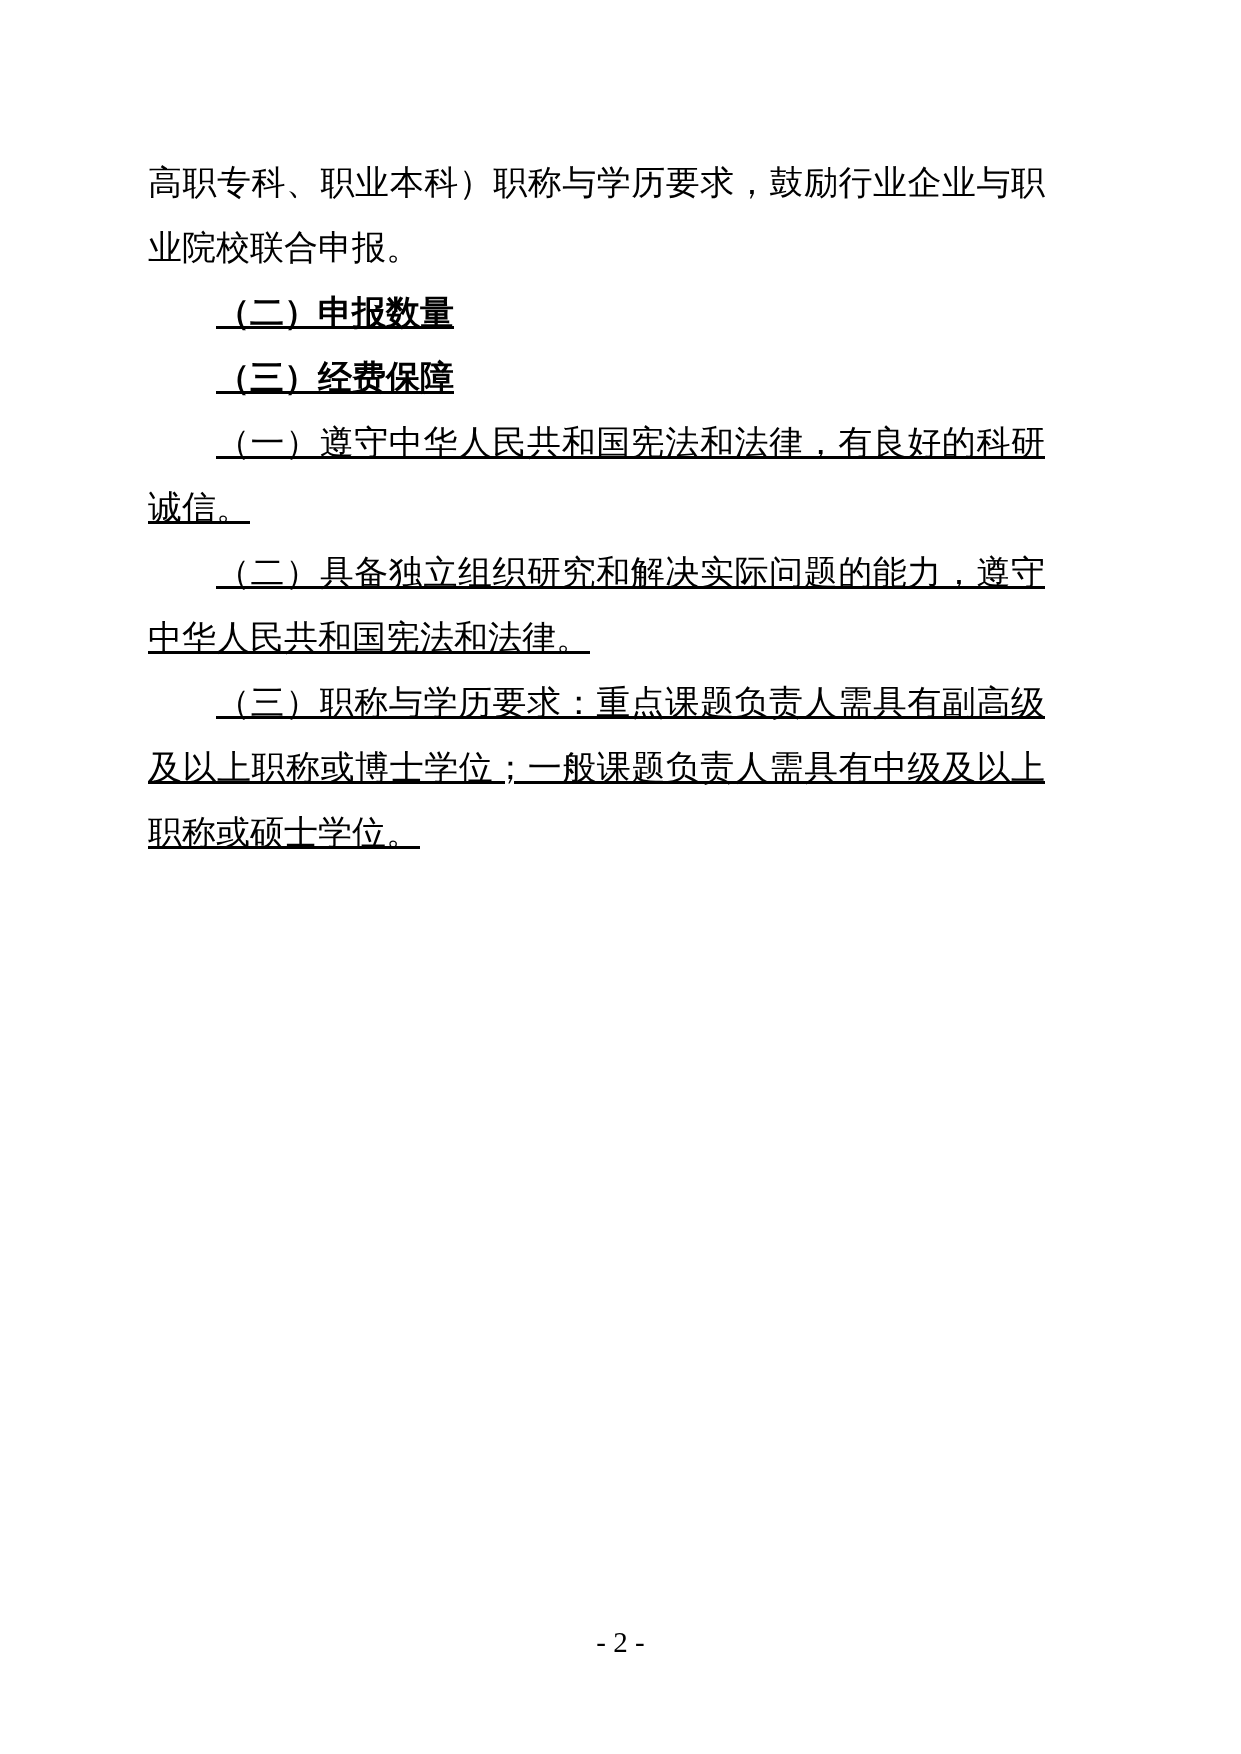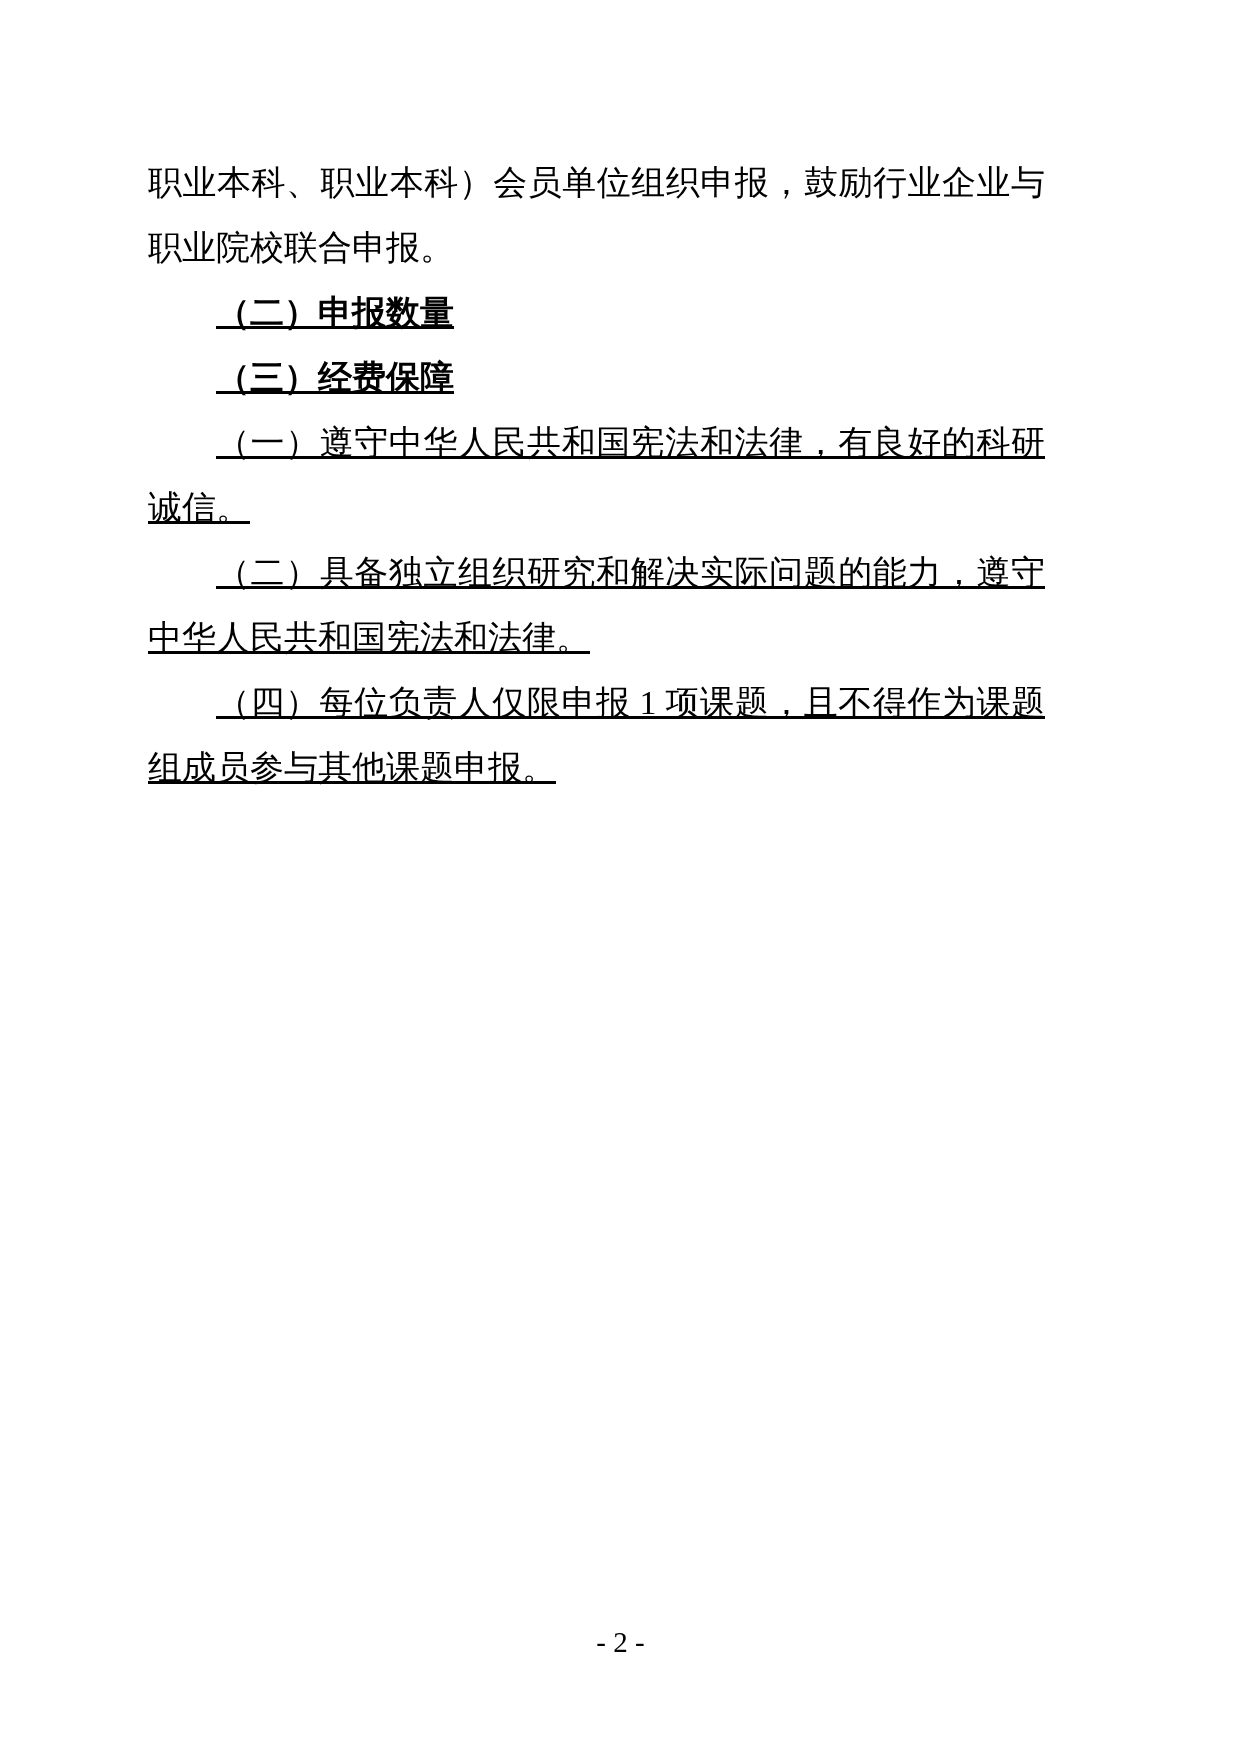--- a/index.html
+++ b/index.html
@@ -56,24 +56,24 @@
     font-size: 29px;
     line-height: 40px;
     color: #000000;
   }
 </style>
 </head>
 <body>
 
 <div class="page">
   <div class="doc-body">
-    <p class="body-text">职业本科、职业本科）会员单位组织申报，鼓励行业企业与职业院校联合申报。</p>
+    <p class="body-text">高职专科、职业本科）职称与学历要求，鼓励行业企业与职业院校联合申报。</p>
     <p class="heading-kai indent">（二）申报数量</p>
     <p class="heading-kai indent">（三）经费保障</p>
     <p class="body-text indent">（一）遵守中华人民共和国宪法和法律，有良好的科研诚信。</p>
     <p class="body-text indent">（二）具备独立组织研究和解决实际问题的能力，遵守中华人民共和国宪法和法律。</p>
-    <p class="body-text indent">（四）每位负责人仅限申报 1 项课题，且不得作为课题组成员参与其他课题申报。</p>
+    <p class="body-text indent">（三）职称与学历要求：重点课题负责人需具有副高级及以上职称或博士学位；一般课题负责人需具有中级及以上职称或硕士学位。</p>
   </div>
 
   <div class="page-footer">
     <span>- 2 -</span>
   </div>
 </div>
 
 </body></html>

